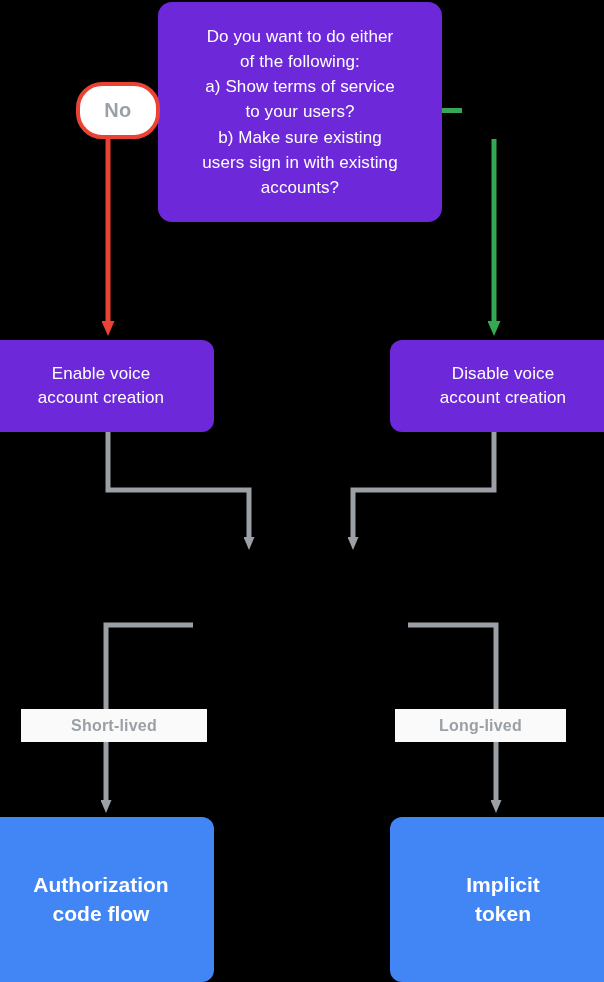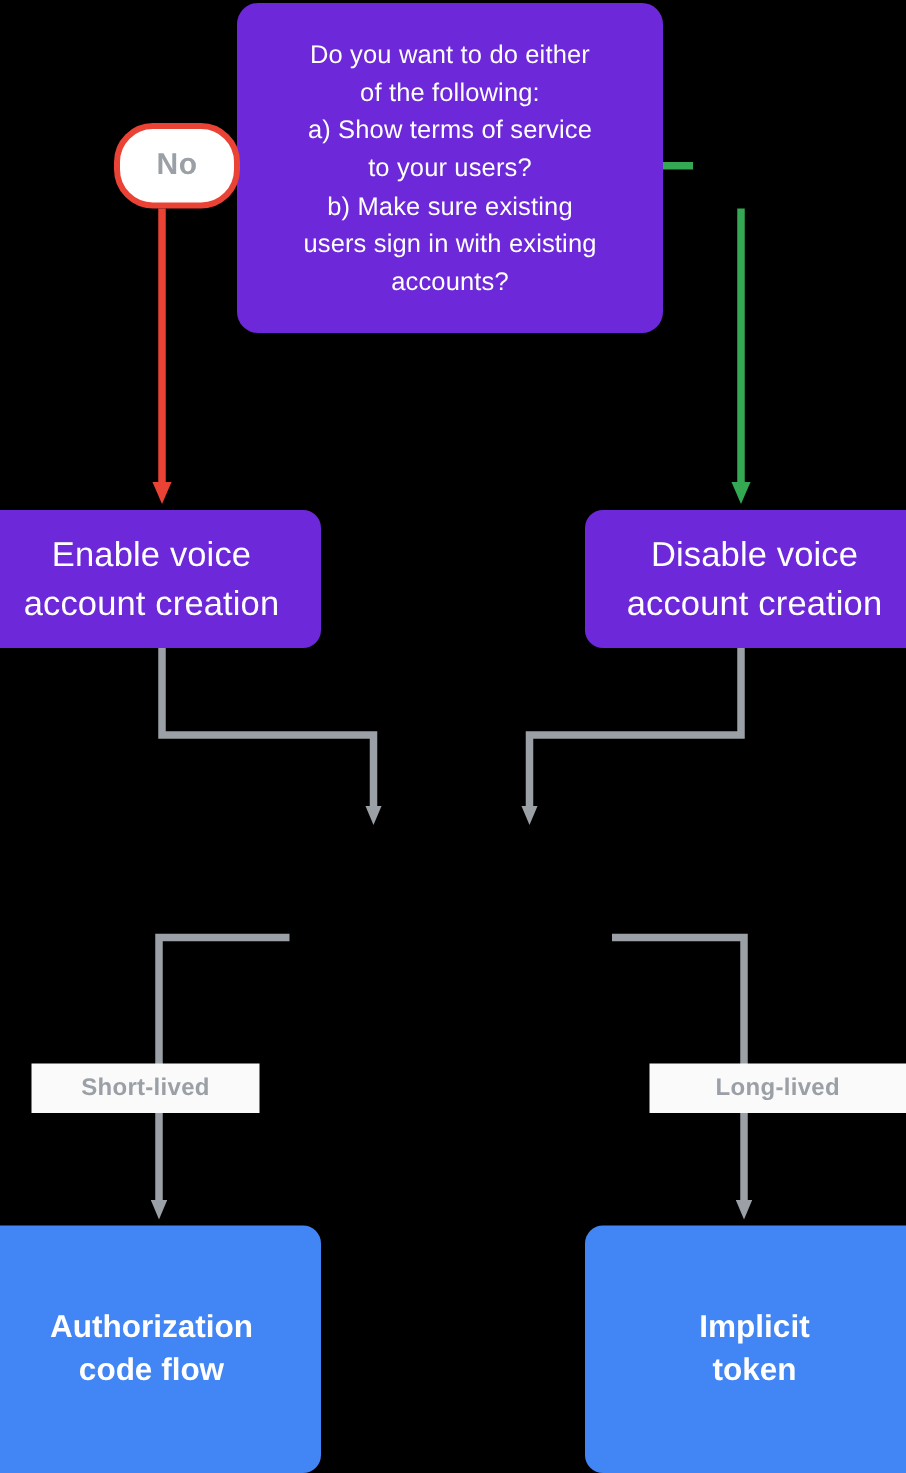--- a/index.html
+++ b/index.html
@@ -34,21 +34,21 @@
   
   .grey-node {
     background: #6d28d9;
     border-radius: 12px;
     color: #ffffff;
   }
   .grey-node .txt {
     display: block;
     white-space: pre-line;
     line-height: 1.42;
-    font-size: 23px;
+    font-size: 17px;
     font-weight: 400;
     letter-spacing: 0.1px;
   }
   
   #node-question {
     left: 158px;
     top: 2px;
     width: 284px;
     height: 220px;
     border-radius: 14px;
@@ -85,22 +85,22 @@
     background: #fafafa;
     color: #9aa0a6;
     font-size: 16px;
     font-weight: 700;
     display: flex;
     align-items: center;
     justify-content: center;
     height: 33px;
     letter-spacing: 0.2px;
   }
-  #label-short { left: 21px;  top: 709px; width: 152px; }
-  #label-long  { left: 433px; top: 709px; width: 171px; }
+  #label-short { left: 21px;  top: 709px; width: 186px; }
+  #label-long  { left: 395px; top: 709px; width: 171px; }
   
   .blue-node {
     background: #4285f4;
     border-radius: 12px;
     color: #ffffff;
     font-weight: 700;
     font-size: 21px;
     line-height: 1.35;
   }
   .blue-node .txt { white-space: pre-line; display: block; }

